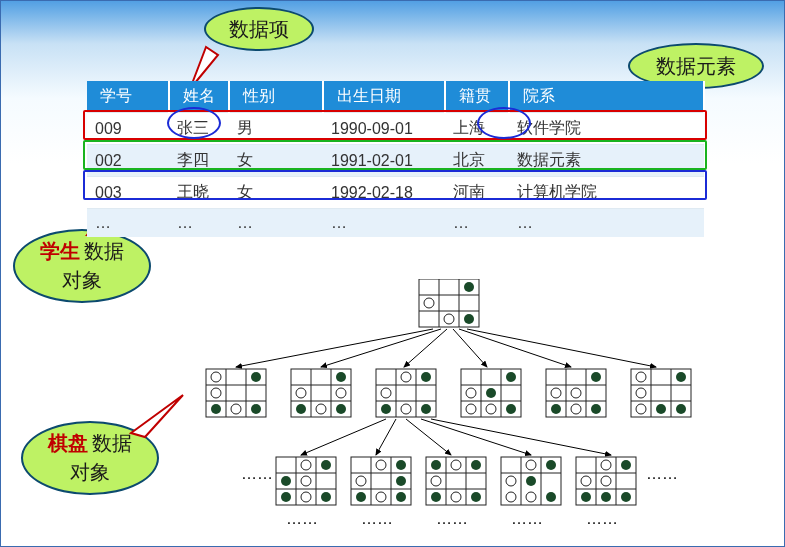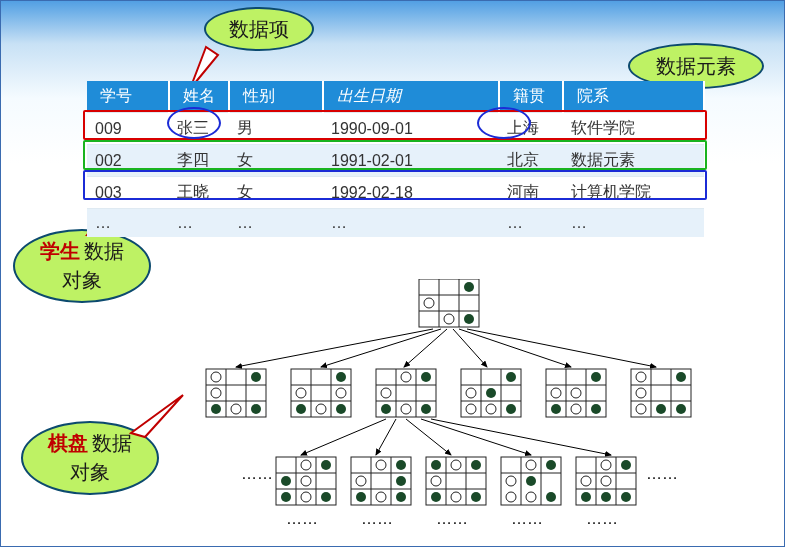--- a/index.html
+++ b/index.html
@@ -34,21 +34,21 @@
     padding: 5px 13px; border-right: 2px solid #fff; font-weight: normal;
   }
   table.student td {
     padding: 5px 8px; color: #333; border-top: 1px solid #dfeaf2;
   }
   table.student tr:nth-child(even) td { background: #e6f1fa; }
   table.student tr:nth-child(odd)  td { background: #ffffff; }
   .col-sno { width: 82px; }
   .col-name { width: 60px; }
   .col-gender { width: 94px; }
-  .col-dob { width: 176px; font-style: italic; }
+  .col-dob { width: 122px; }
   .col-native { width: 64px; }
   .col-dept { width: auto; }
 
   
   .rowbox {
     position: absolute; border-width: 2px; border-style: solid; border-radius: 2px;
     pointer-events: none;
   }
   .rowbox.red   { border-color: #d80000; }
   .rowbox.green { border-color: #19b31f; }

